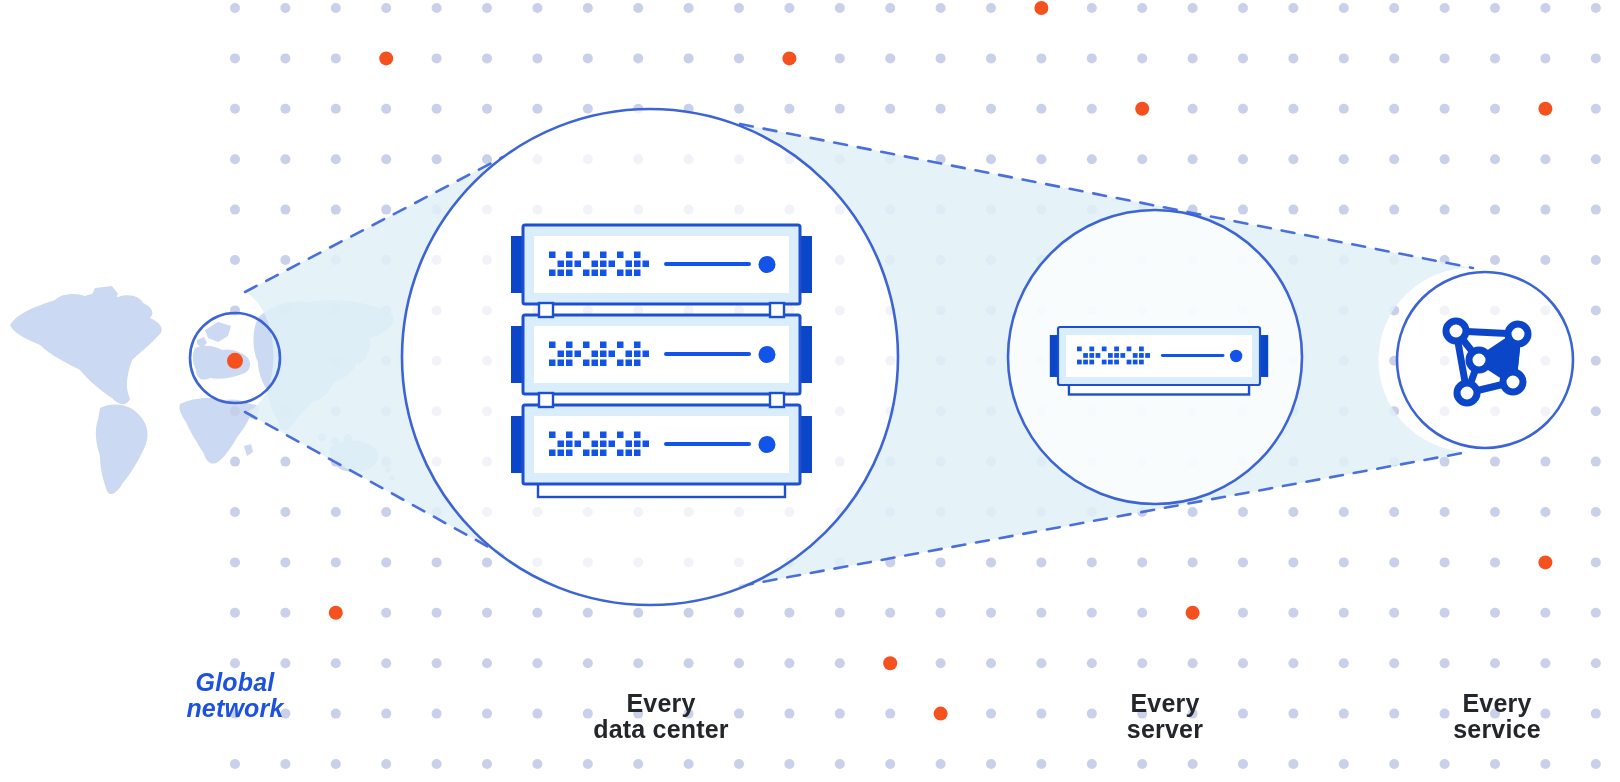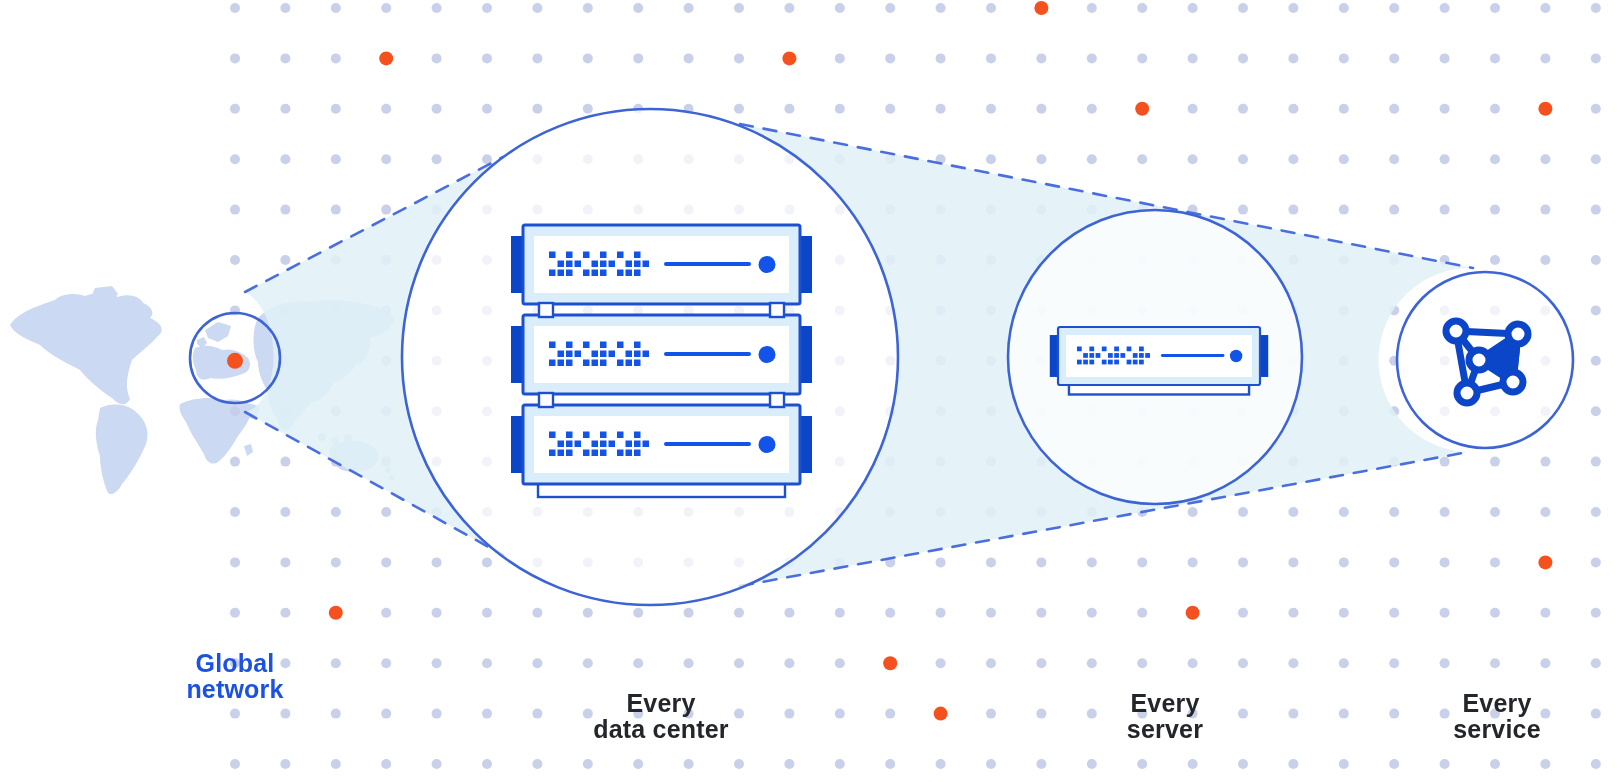--- a/index.html
+++ b/index.html
@@ -698,21 +698,21 @@
       <line class="net-edge" x1="1467" y1="393" x2="1479" y2="360"></line>
       <polygon class="net-fill" points="1479,360 1518,334 1513,382"></polygon>
       <circle class="net-node" cx="1456" cy="331" r="10"></circle>
       <circle class="net-node" cx="1518" cy="334" r="10"></circle>
       <circle class="net-node" cx="1513" cy="382" r="10"></circle>
       <circle class="net-node" cx="1467" cy="393" r="10"></circle>
       <circle class="net-node" cx="1479" cy="360" r="10"></circle>
     </g>
   </svg>
 
-  <div class="caption blue" style="left:235px;top:650px;">Global
+  <div class="caption blue" style="left:235px;top:669px;font-style:italic;">Global
 network</div>
   <div class="caption" style="left:661px;top:690px;">Every
 data center</div>
   <div class="caption" style="left:1165px;top:690px;">Every
 server</div>
   <div class="caption" style="left:1497px;top:690px;">Every
 service</div>
 </div>
 
 </body></html>

